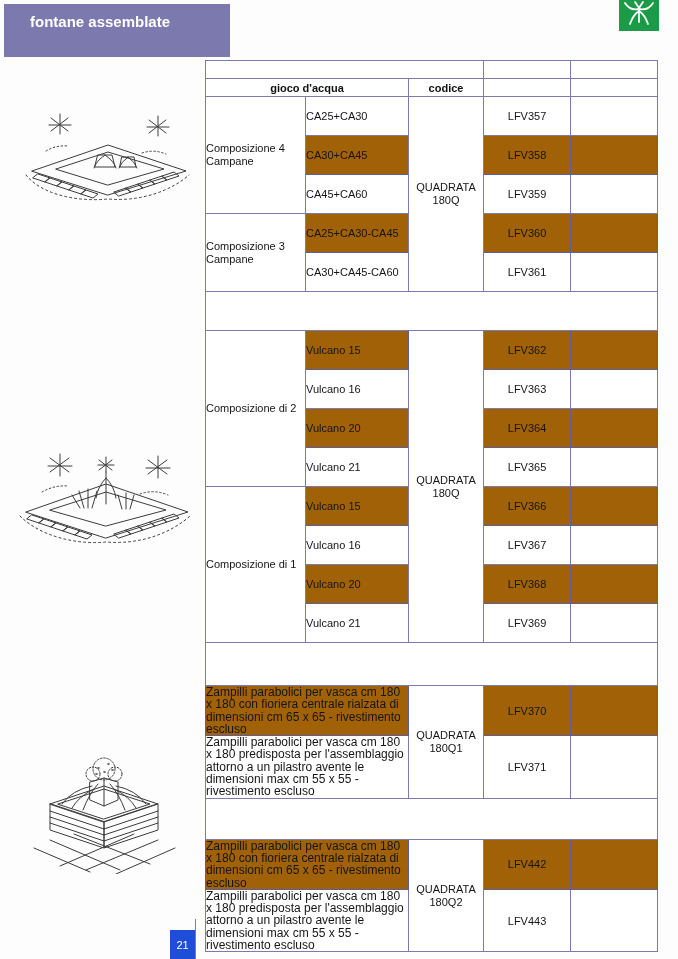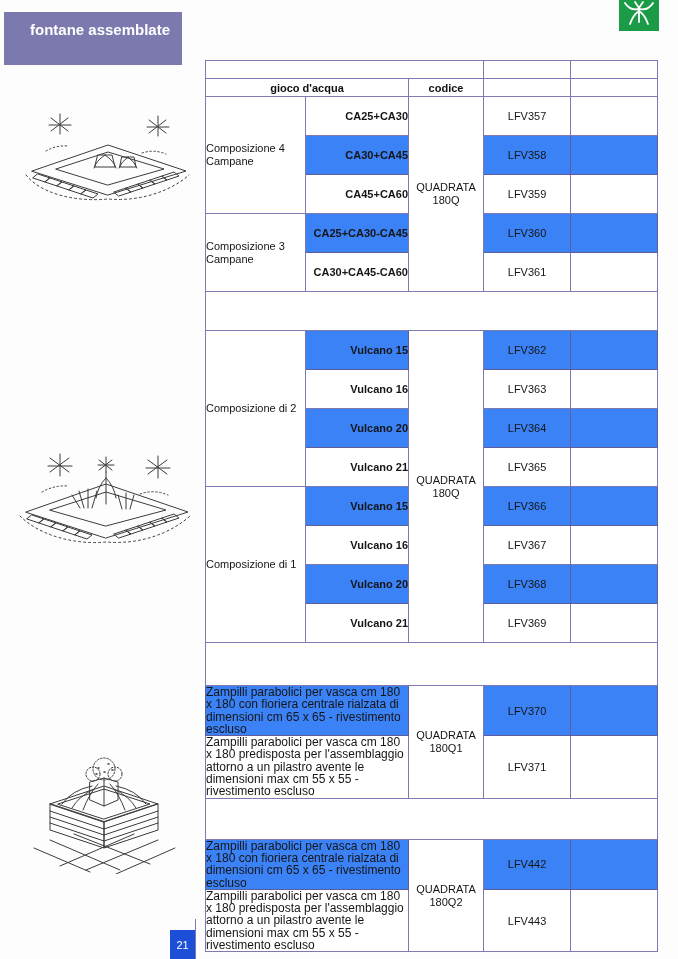--- a/index.html
+++ b/index.html
@@ -5,23 +5,23 @@
   html, body { margin:0; padding:0; }
   body {
     width:678px; height:959px; position:relative;
     background:#fdfdfd;
     font-family:"Liberation Sans", sans-serif;
     color:#151515;
   }
 
   
   #title-block {
-    position:absolute; left:4px; top:4px; width:178px; height:53px;
+    position:absolute; left:4px; top:4px; width:226px; height:53px;
     background:#7b79ae; color:#ffffff; box-sizing:border-box;
-    padding:8px 0 0 26px; font-weight:bold; font-size:15px; line-height:19px;margin-top:8px;
+    padding:8px 0 0 26px; font-weight:bold; font-size:15px; line-height:19px;
   }
 
   
   #logo { position:absolute; left:619px; top:0px; width:40px; height:31px; }
 
   
   #main-table {
     position:absolute; left:205px; top:60px; width:452px;
     border-collapse:collapse; table-layout:fixed;
     font-size:11px; color:#151515;
@@ -31,23 +31,23 @@
     vertical-align:middle; background:#ffffff;
   }
   tr.hdr1 td {
     background:#6e6da4; color:#ffffff; font-weight:bold;
     text-align:center; height:17px; font-size:11px;
   }
   tr.hdr2 td {
     background:#b5b4d5; color:#111; font-weight:bold;
     text-align:center; height:17px; font-size:11px;
   }
-  #main-table td.s { background:#3b82f6; border-color:#605e9a;margin-top:15px; }
+  #main-table td.s { background:#a16207; border-color:#605e9a;margin-top:15px; }
   td.group { text-align:left; padding-left:7px; white-space:pre-line; line-height:13px; }
-  td.gioco { text-align:right; padding-left:8px;font-weight:bold; }
+  td.gioco { text-align:left; padding-left:8px; }
   td.vasca { text-align:center; white-space:pre-line; line-height:13px; }
   td.code  { text-align:center; }
   td.gap   { background:#ffffff; }
   td.desc  {
     text-align:left; font-size:12px; line-height:12.3px;
     padding:2px 4px; vertical-align:middle;
   }
 
   
   #page-num {

